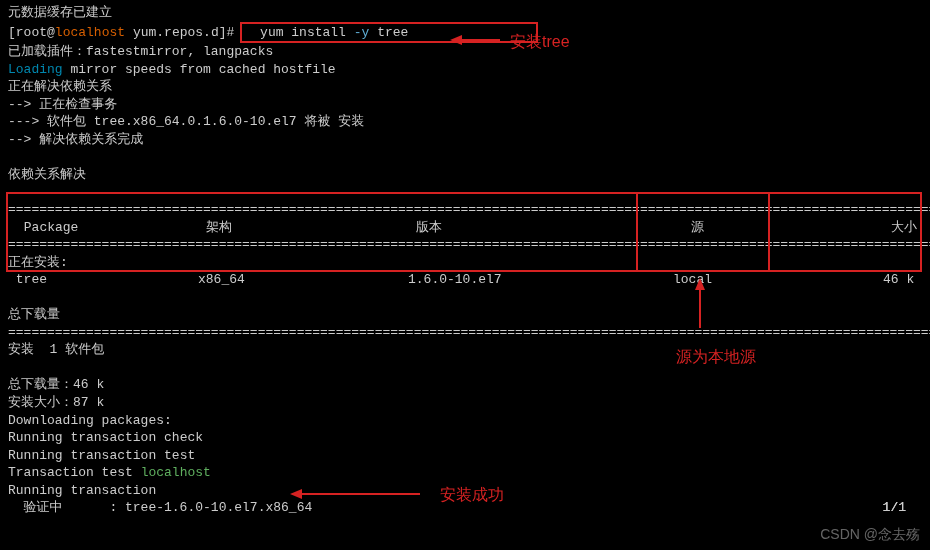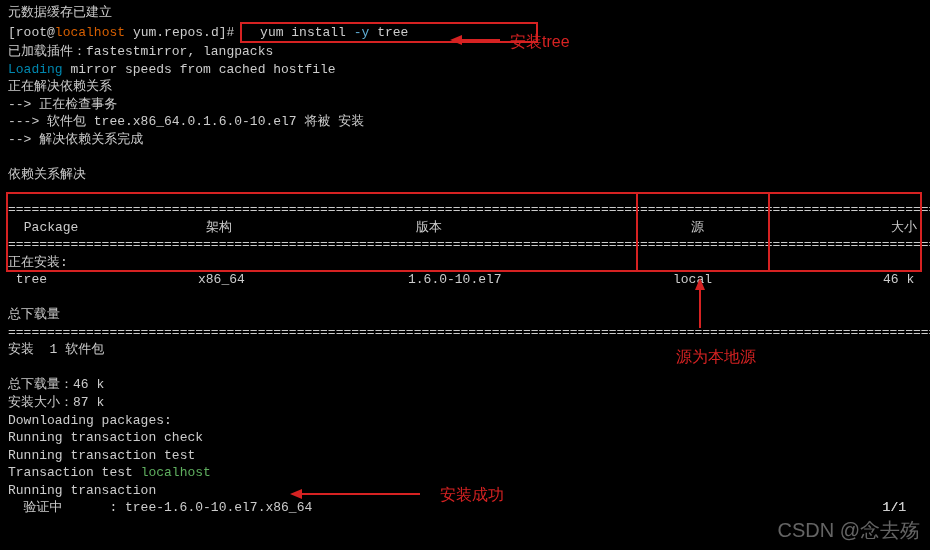--- a/index.html
+++ b/index.html
@@ -18,21 +18,21 @@
   }
   .line { white-space: pre; }
   .host { color: #d75f00; }
   .loading { color: #0087af; }
   .opt { color: #5fafd7; }
   .succ { color: #5faf5f; }
   .box { border: 2px solid #d62222; display: inline-block; padding: 0 18px; margin-left:-2px; }
   .big-box { border: 2px solid #d62222; position: absolute; pointer-events: none; }
   .source-box { border: 2px solid #d62222; position: absolute; pointer-events: none; }
   .anno { position: absolute; color: #d62222; font-family: sans-serif; font-size: 16px; }
-  .watermark { position: absolute; right: 10px; bottom: 6px; color: rgba(200,200,200,0.5); font-family: sans-serif; font-size: 20px; }
+  .watermark { position: absolute; right: 10px; bottom: 6px; color: rgba(200,200,200,0.5); font-family: sans-serif; font-size: 14px; }
   .right-col { position:absolute; right:24px; }
 </style>
 </head>
 <body>
 
 <div class="line">元数据缓存已建立</div>
 <div class="line">[<span>root</span>@<span class="host">localhost</span> <span>yum.repos.d</span>]# <span class="box"><span>yum install </span><span class="opt">-y</span><span> tree</span>              </span></div>
 <div class="line">已加载插件：fastestmirror, langpacks</div>
 <div class="line"><span class="loading">Loading</span><span> mirror speeds from cached hostfile</span></div>
 <div class="line">正在解决依赖关系</div>

